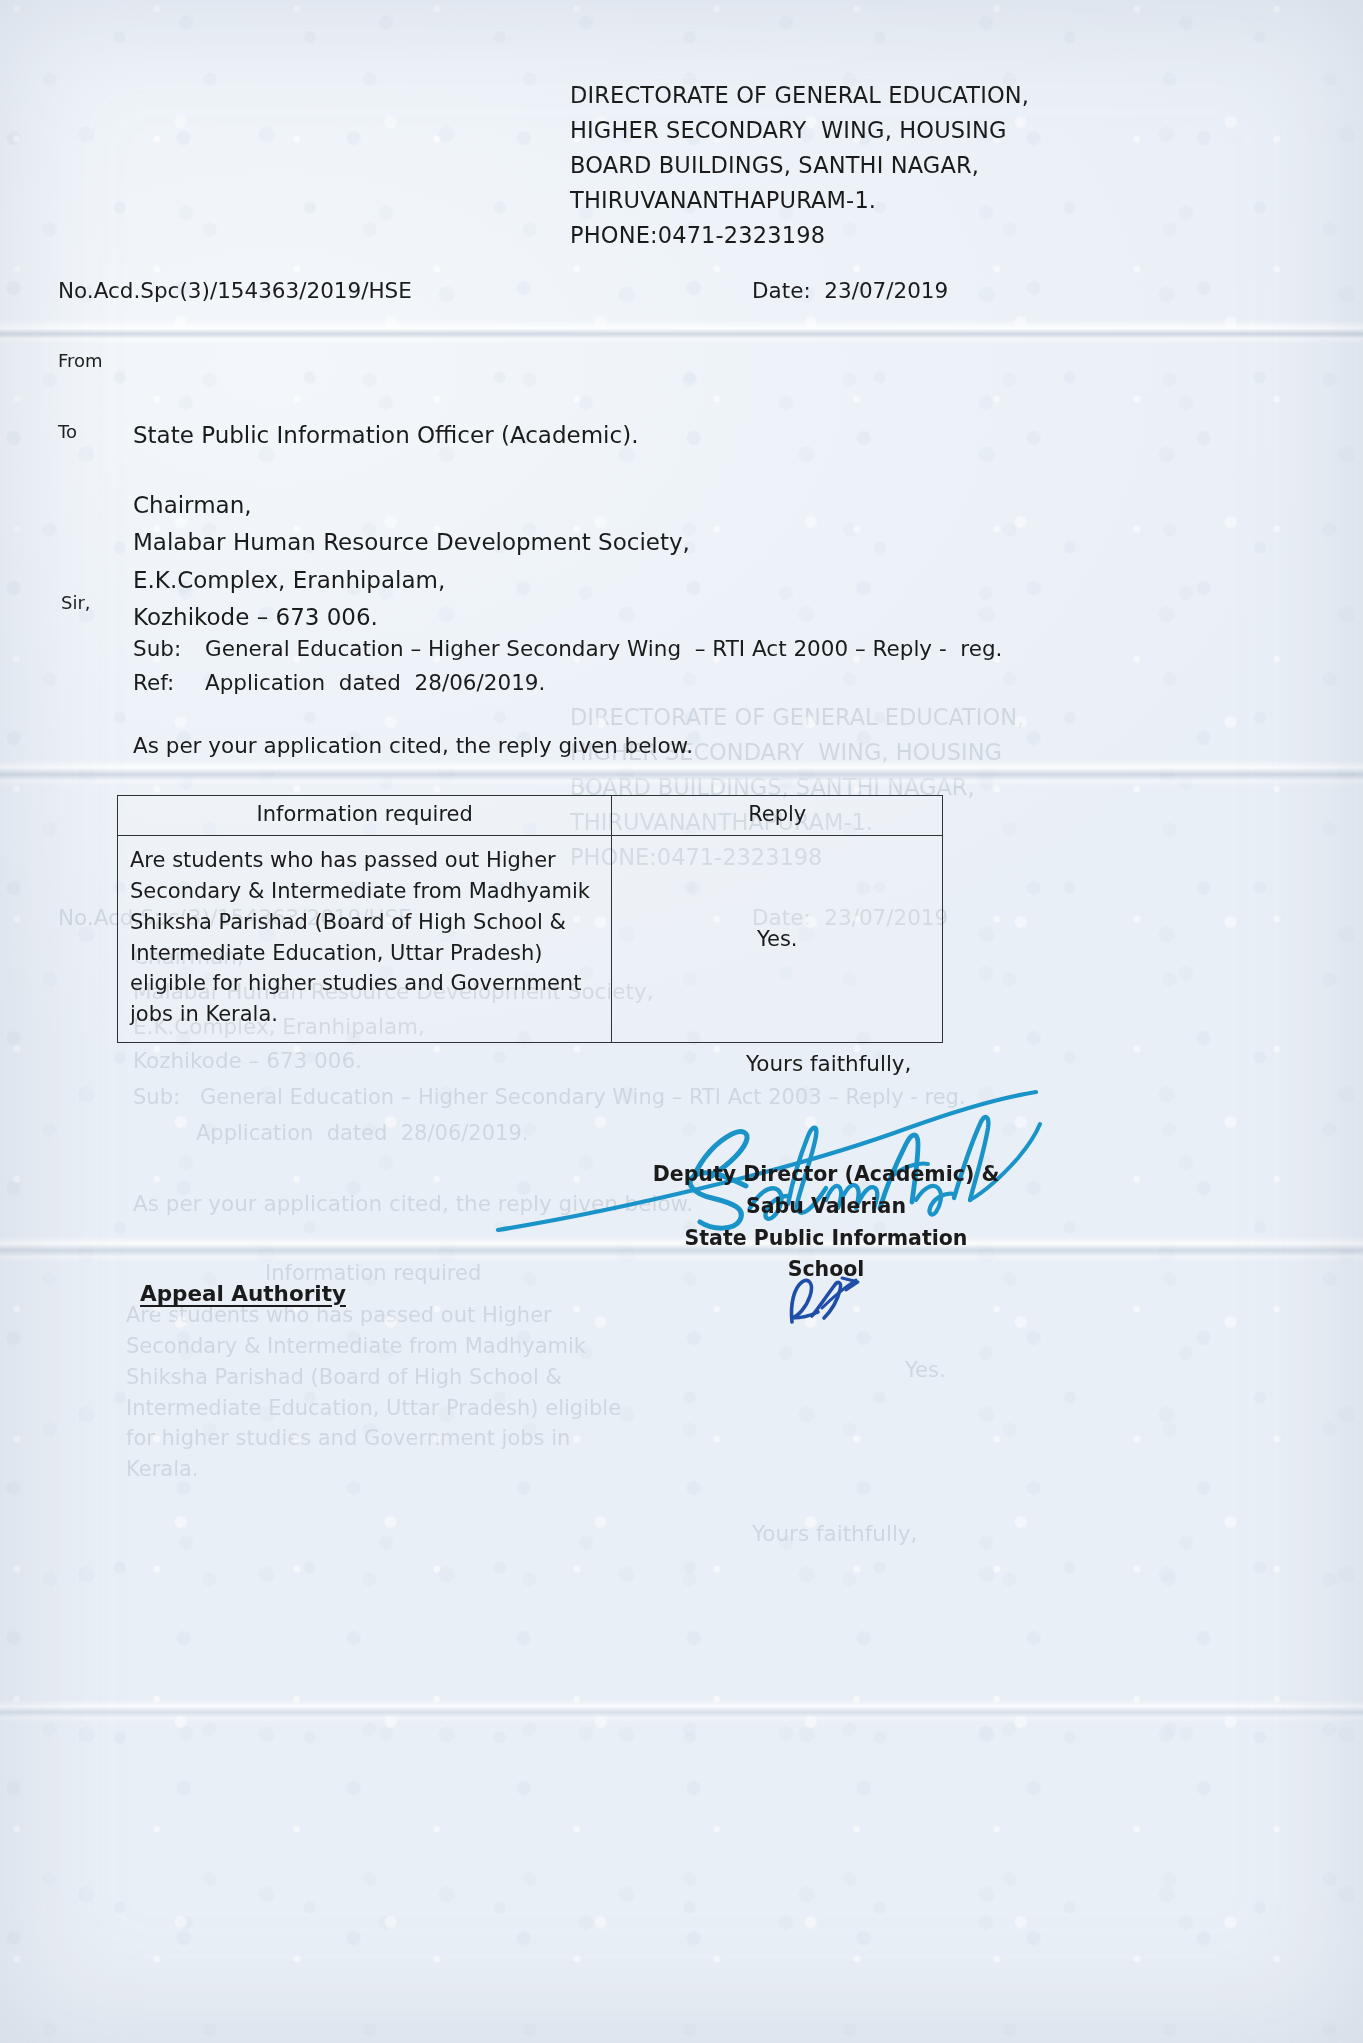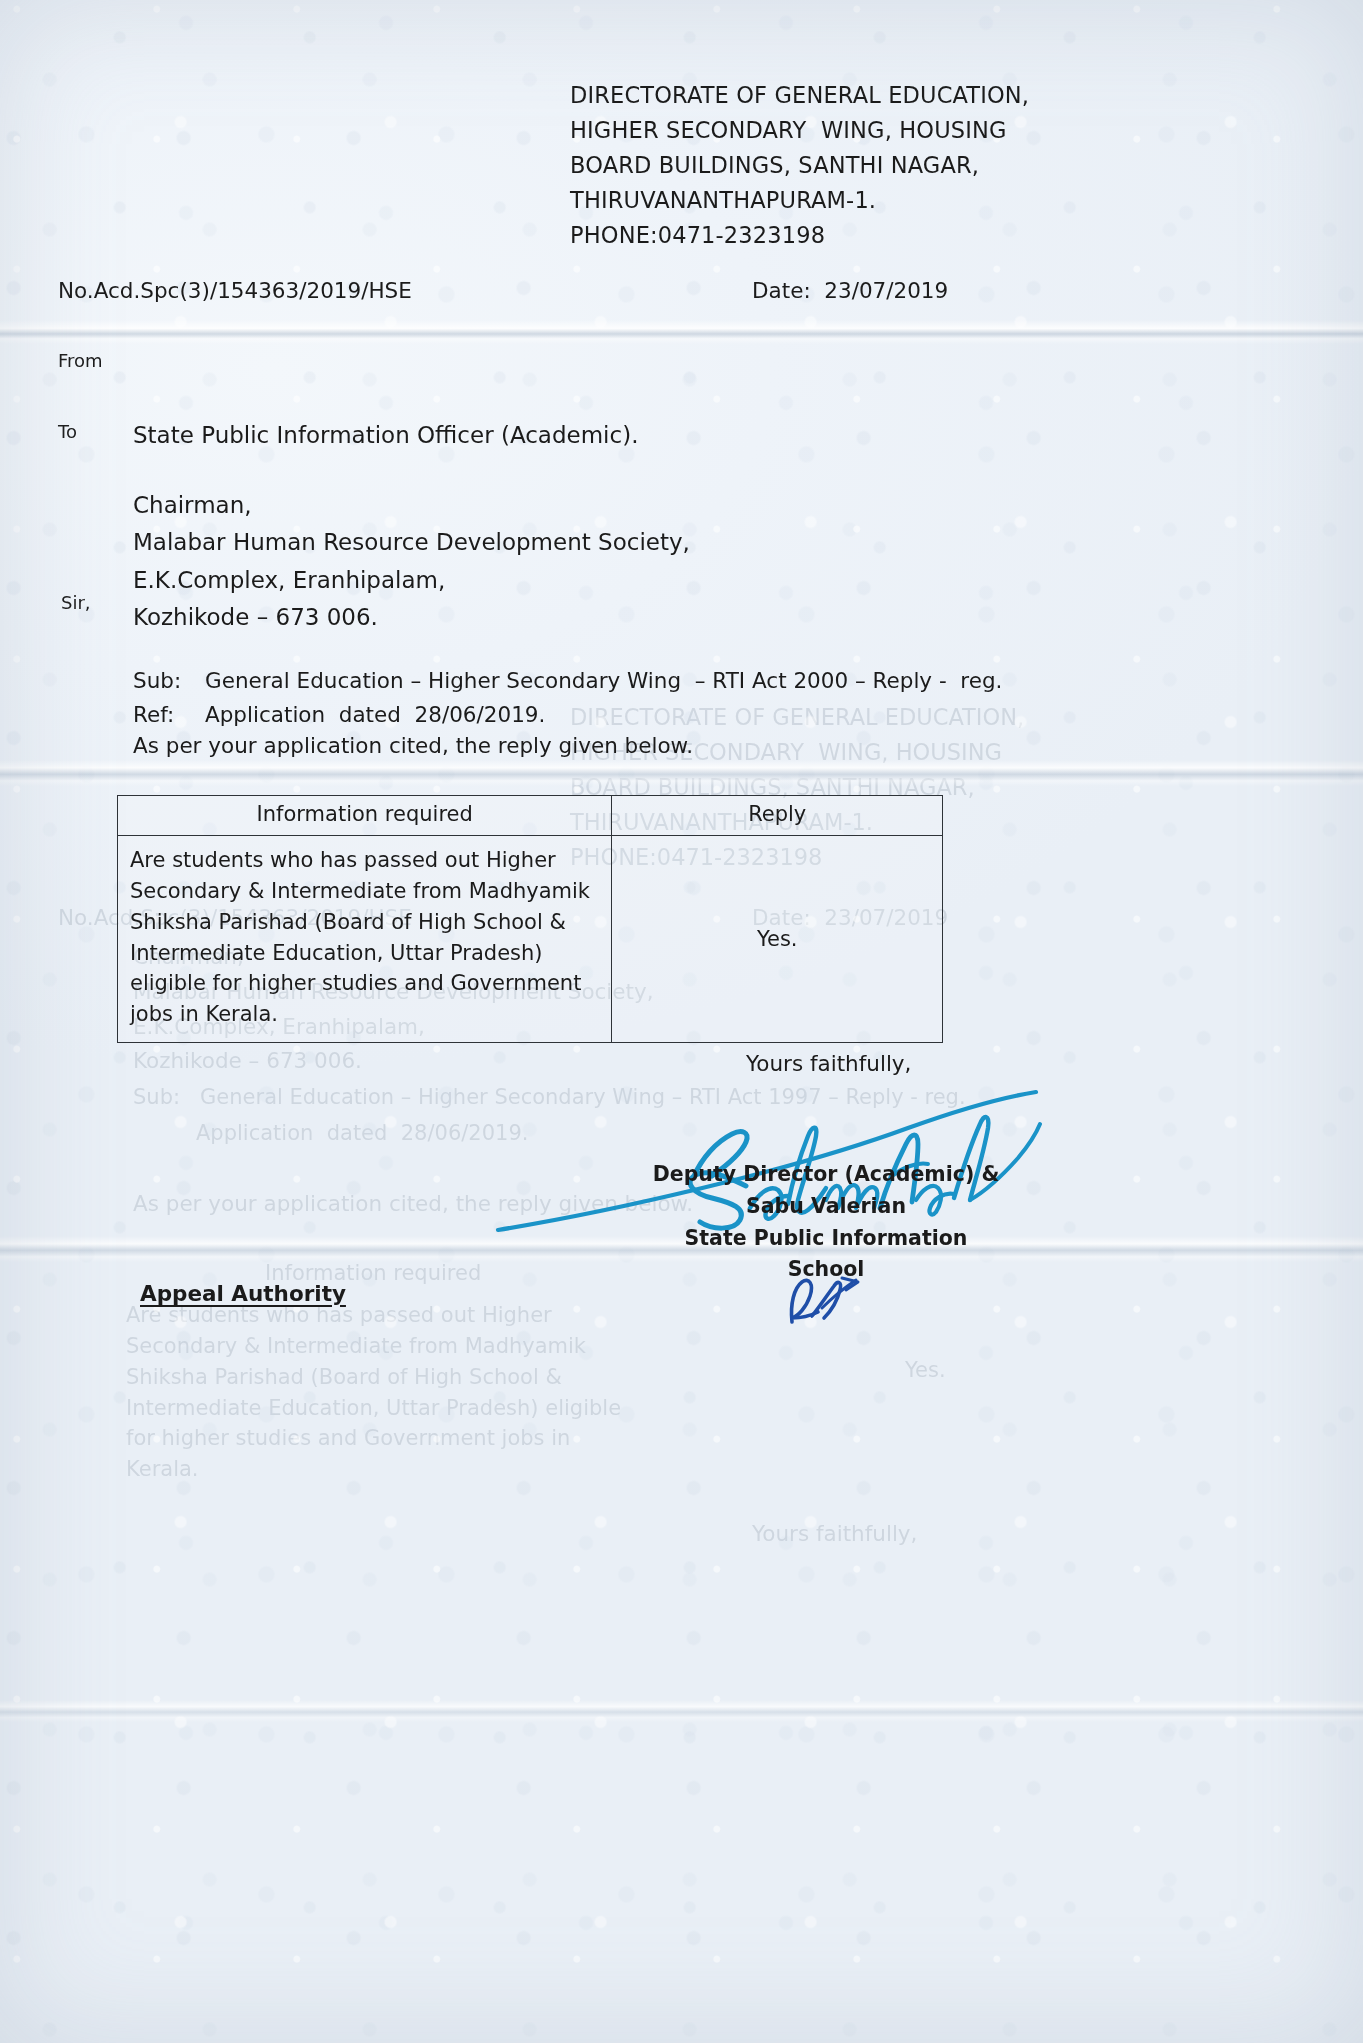--- a/index.html
+++ b/index.html
@@ -113,21 +113,21 @@
 
   #from-label  { left: 58px;  top: 350px; }
   #from-body   { left: 133px; top: 385px; }
   #to-label    { left: 58px;  top: 421px; }
   #to-body     { left: 133px; top: 455px; }
   #sir-label   { left: 61px;  top: 592px; }
 
   #subref {
     position: absolute;
     left: 133px;
-    top: 664px;
+    top: 632px;
     font-size: 21.5px;
     line-height: 1.58;
   }
   #subref .row { display: flex; }
   #subref .k { width: 72px; flex: none; }
   #subref .v { white-space: pre; }
 
   #intro {
     position: absolute;
     left: 133px;
@@ -233,21 +233,21 @@
 HIGHER SECONDARY  WING, HOUSING
 BOARD BUILDINGS, SANTHI NAGAR,
 THIRUVANANTHAPURAM-1.
 PHONE:0471-2323198</div>
     <div class="bt" style="left:58px; top:902px; font-size:21.5px;">No.Acd.Spc(3)/154363/2019/HSE</div>
     <div class="bt" style="left:752px; top:902px; font-size:21.5px;">Date:  23/07/2019</div>
     <div class="bt" style="left:133px; top:940px; font-size:21.5px; line-height:1.62;">Chairman,
 Malabar Human Resource Development Society,
 E.K.Complex, Eranhipalam,
 Kozhikode – 673 006.</div>
-    <div class="bt" style="left:133px; top:1082px; font-size:21px;">Sub:   General Education – Higher Secondary Wing – RTI Act 1997 – Reply - reg.</div>
+    <div class="bt" style="left:133px; top:1082px; font-size:21px;">Sub:   General Education – Higher Secondary Wing – RTI Act 2003 – Reply - reg.</div>
     <div class="bt" style="left:196px; top:1118px; font-size:21px;">Application  dated  28/06/2019.</div>
     <div class="bt" style="left:133px; top:1188px; font-size:21.5px;">As per your application cited, the reply given below.</div>
     <div class="bt" style="left:265px; top:1258px; font-size:21px;">Information required</div>
     <div class="bt" style="left:126px; top:1300px; font-size:21px; line-height:1.47;">Are students who has passed out Higher
 Secondary &amp; Intermediate from Madhyamik
 Shiksha Parishad (Board of High School &amp;
 Intermediate Education, Uttar Pradesh) eligible
 for higher studies and Government jobs in
 Kerala.</div>
     <div class="bt" style="left:905px; top:1355px; font-size:21px;">Yes.</div>

